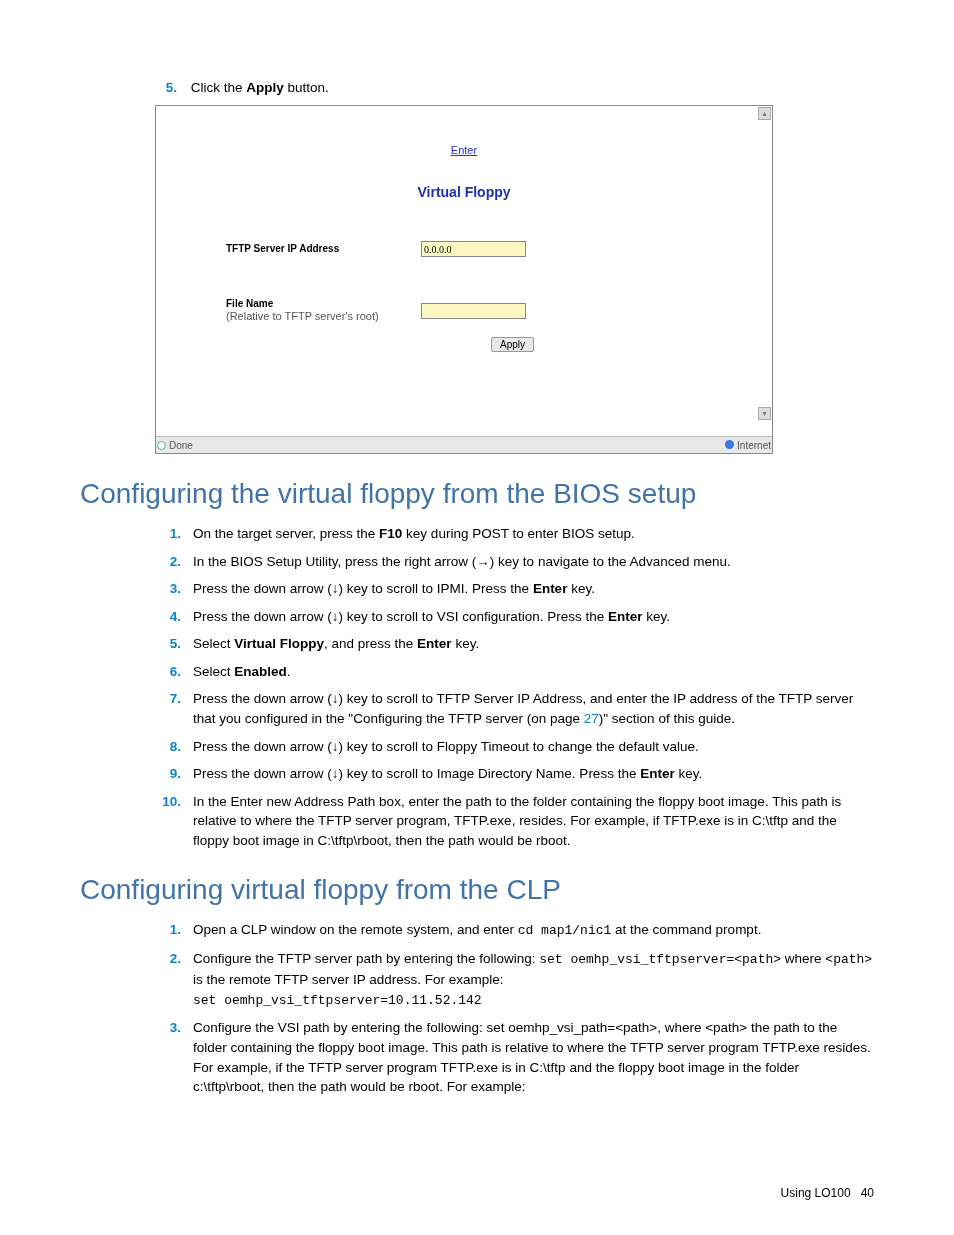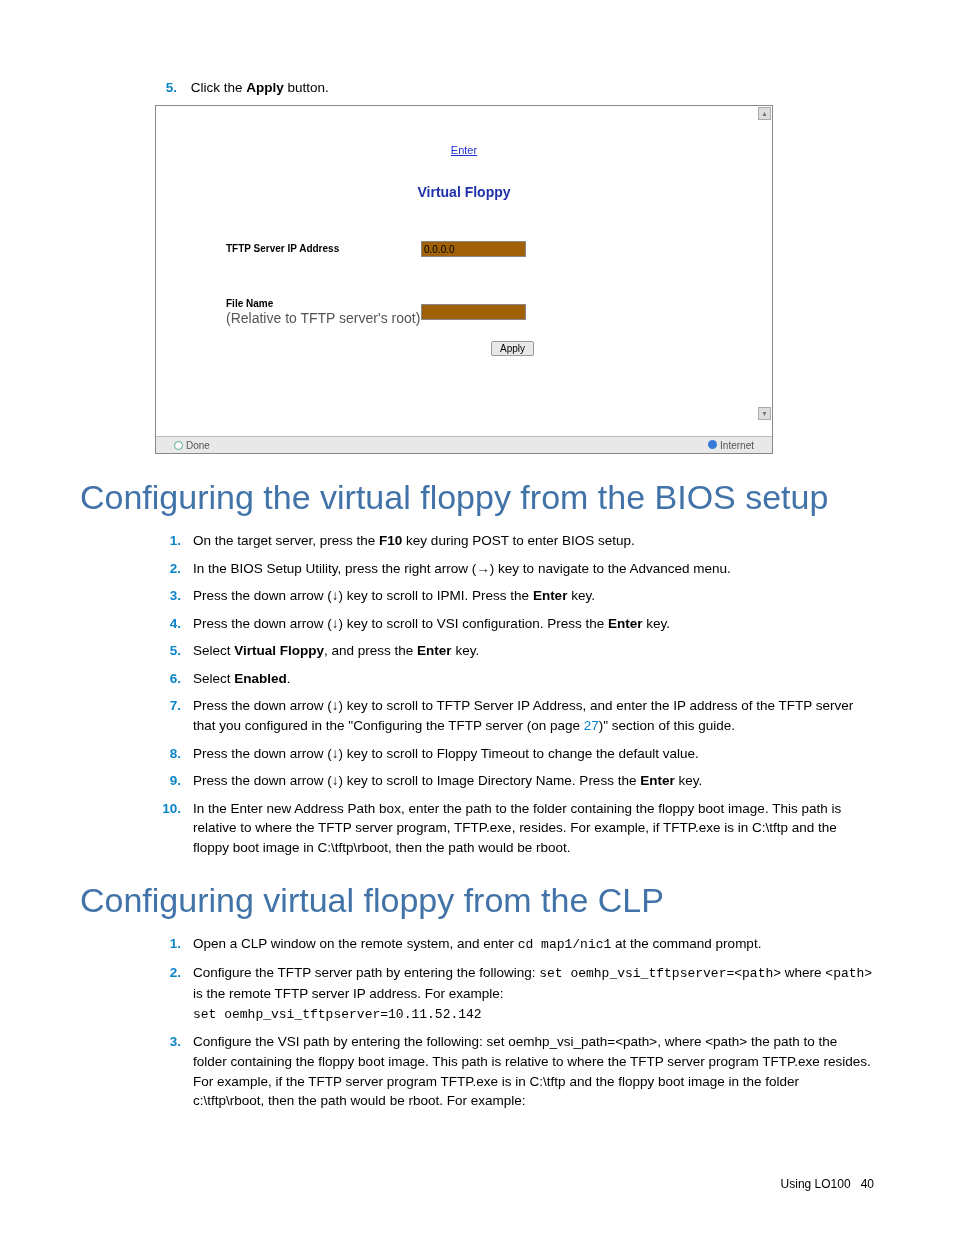--- a/index.html
+++ b/index.html
@@ -34,27 +34,28 @@
     text-align: center;
     color: #2030aa;
     font-weight: bold;
     font-size: 14px;
     margin-top: 28px;
     margin-bottom: 30px;
   }
   .shot-form { margin-left: 70px; font-size: 10px; }
   .shot-row { display: flex; align-items: center; margin-bottom: 4px; margin-top: 41px; }
   .shot-label { width: 195px; font-weight: bold; color:#000; font-size:10px; line-height:1.2; }
-  .shot-sublabel { font-weight: normal; font-size: 14px; color:#555; display:block; }
+  .shot-sublabel { font-weight: normal; font-size: 11px; color:#555; display:block; }
   .shot-input {
     width: 105px; height: 16px;
     border: 1px solid #888;
     font-size: 10px;
     padding: 0 2px;
-    background: #a16207;
+    background: #fef9c3;
+    font-family: Liberation Serif, serif;
   }
   .shot-apply-row { margin-left: 265px; margin-top: 14px; }
   .shot-apply {
     font-size: 10px;
     padding: 1px 8px;
     background: #e8e8e8;
     border: 1px solid #999;
     border-radius: 2px;
     cursor: pointer;
   }
@@ -66,43 +67,43 @@
     font-size: 8px; text-align:center; line-height:11px; color:#777;
   }
   .scroll-up { top: 1px; }
   .scroll-down { bottom: 16px; }
   .status-bar {
     height: 17px;
     background: #e8e8e8;
     border-top: 1px solid #bbb;
     font-size: 10px;
     display:flex; align-items:center; justify-content:space-between;
-    padding: 0 18px;
+    padding: 0 1px;
   }
   .status-left { display:flex; align-items:center; gap:3px; color:#555;}
   .status-right { display:flex; gap:3px; color:#555;}
   .done-icon { width:9px; height:9px; border-radius:50%; background:#fff; border:1px solid #5a8; display:inline-block; position:relative;}
   .net-icon { width:9px; height:9px; border-radius:50%; background:#3a7ad9; display:inline-block;}
   .h2 {
-    font-size: 34px;
+    font-size: 28px;
     color: #4173a8;
     font-weight: normal;
     margin-top: 24px;
     margin-bottom: 14px;
     font-family: "Arial Narrow", Arial, sans-serif;
   }
   .ol-block { margin-left: 75px; }
   .ol-item { display:flex; margin-bottom: 8px; font-size: 13.5px; line-height: 1.45; }
   .ol-num { color:#0a84c6; font-weight:bold; width: 26px; text-align:right; flex-shrink:0; margin-right: 12px;}
   .ol-body { flex: 1; }
   .link-num { color:#0a84c6; }
   .mono { font-family: "Courier New", monospace; font-size: 13px; }
   .footer {
     position: absolute;
-    bottom: 44px;
+    bottom: 35px;
     right: 80px;
     font-size: 12px;
   }
 </style>
 </head>
 <body>
 
 <div class="step-line">
   <span class="step-num">5.</span>
   <span>Click the </span><span class="b">Apply</span><span> button.</span>

